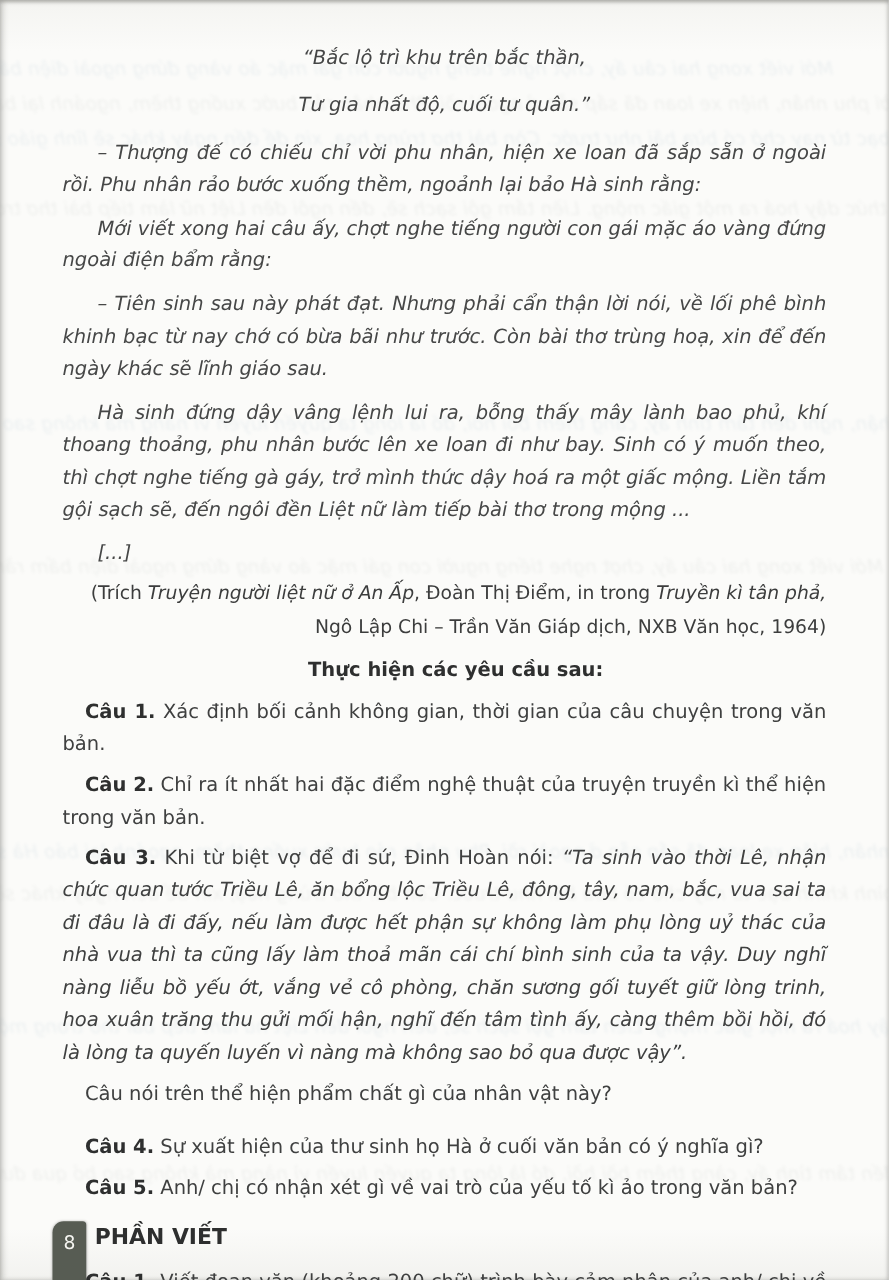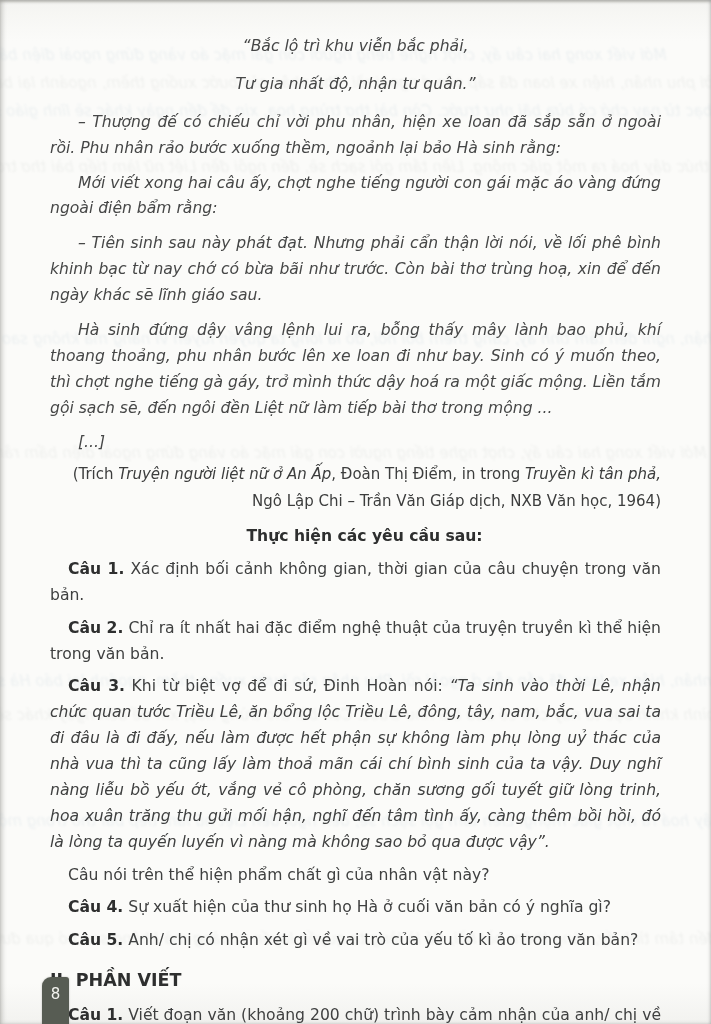--- a/index.html
+++ b/index.html
@@ -51,21 +51,21 @@
     margin: 10px 0 7px 0;
     text-align: center;
   }
   .question {
     text-align: justify;
     text-indent: 18px;
     margin-bottom: 7px;
   }
   .question strong { color: #2e2f2f; margin-top: 27px; }
   .question em { font-style: italic; margin-top: 13px; }
-  .followup { text-indent: 18px; margin-bottom: 7px; }
+  .followup { text-indent: 18px; margin-bottom: 17px; }
 
   .section-heading {
     font-weight: bold;
     color: #2e2f2f;
     font-size: 17.5px;
     margin: 12px 0 8px 0;
   }
 
   .page-badge {
     position: absolute;
@@ -114,22 +114,22 @@
     <div class="bleed-line" style="top:672px; left:-70px;">– Thượng đế có chiếu chỉ vời phu nhân, hiện xe loan đã sắp sẵn ở ngoài rồi. Phu nhân rảo bước xuống thềm, ngoảnh lại bảo Hà sinh rằng:</div>
     <div class="bleed-line" style="top:706px; left:-110px;">– Tiên sinh sau này phát đạt. Nhưng phải cẩn thận lời nói, về lối phê bình khinh bạc từ nay chớ có bừa bãi như trước. Còn bài thơ trùng hoạ, xin để đến ngày khác sẽ lĩnh giáo sau.</div>
     <div class="bleed-line" style="top:812px; left:-40px;">Hà sinh đứng dậy vâng lệnh lui ra, bỗng thấy mây lành bao phủ, khí thoang thoảng, phu nhân bước lên xe loan đi như bay. Sinh có ý muốn theo, thì chợt nghe tiếng gà gáy, trở mình thức dậy hoá ra một giấc mộng. Liền tắm gội sạch sẽ, đến ngôi đền Liệt nữ làm tiếp bài thơ trong mộng ...</div>
 
     <div class="bleed-line" style="top:930px; left:-60px;">“Ta sinh vào thời Lê, nhận chức quan tước Triều Lê, ăn bổng lộc Triều Lê, đông, tây, nam, bắc, vua sai ta đi đâu là đi đấy, nếu làm được hết phận sự không làm phụ lòng uỷ thác của nhà vua thì ta cũng lấy làm thoả mãn cái chí bình sinh của ta vậy. Duy nghĩ nàng liễu bồ yếu ớt, vắng vẻ cô phòng, chăn sương gối tuyết giữ lòng trinh, hoa xuân trăng thu gửi mối hận, nghĩ đến tâm tình ấy, càng thêm bồi hồi, đó là lòng ta quyến luyến vì nàng mà không sao bỏ qua được vậy”.</div>
   </div>
 
   <div class="content">
 
     <div class="poem">
-      <p>“Bắc lộ trì khu viễn bắc phải,</p>
-      <p>Tư gia nhất độ, nhận tư quân.”</p>
+      <p>“Bắc lộ trì khu trên bắc thần,</p>
+      <p>Tư gia nhất độ, cuối tư quân.”</p>
     </div>
 
     <p class="story-para">– Thượng đế có chiếu chỉ vời phu nhân, hiện xe loan đã sắp sẵn ở ngoài rồi. Phu nhân rảo bước xuống thềm, ngoảnh lại bảo Hà sinh rằng:</p>
     <p class="story-para">Mới viết xong hai câu ấy, chợt nghe tiếng người con gái mặc áo vàng đứng ngoài điện bẩm rằng:</p>
     <p class="story-para">– Tiên sinh sau này phát đạt. Nhưng phải cẩn thận lời nói, về lối phê bình khinh bạc từ nay chớ có bừa bãi như trước. Còn bài thơ trùng hoạ, xin để đến ngày khác sẽ lĩnh giáo sau.</p>
     <p class="story-para">Hà sinh đứng dậy vâng lệnh lui ra, bỗng thấy mây lành bao phủ, khí thoang thoảng, phu nhân bước lên xe loan đi như bay. Sinh có ý muốn theo, thì chợt nghe tiếng gà gáy, trở mình thức dậy hoá ra một giấc mộng. Liền tắm gội sạch sẽ, đến ngôi đền Liệt nữ làm tiếp bài thơ trong mộng ...</p>
     <p class="ellipsis-line">[...]</p>
 
     <p class="citation"><span>(Trích </span><em>Truyện người liệt nữ ở An Ấp</em><span>, Đoàn Thị Điểm, in trong </span><em>Truyền kì tân phả,</em></p>
     <p class="citation">Ngô Lập Chi – Trần Văn Giáp dịch, NXB Văn học, 1964)</p>

